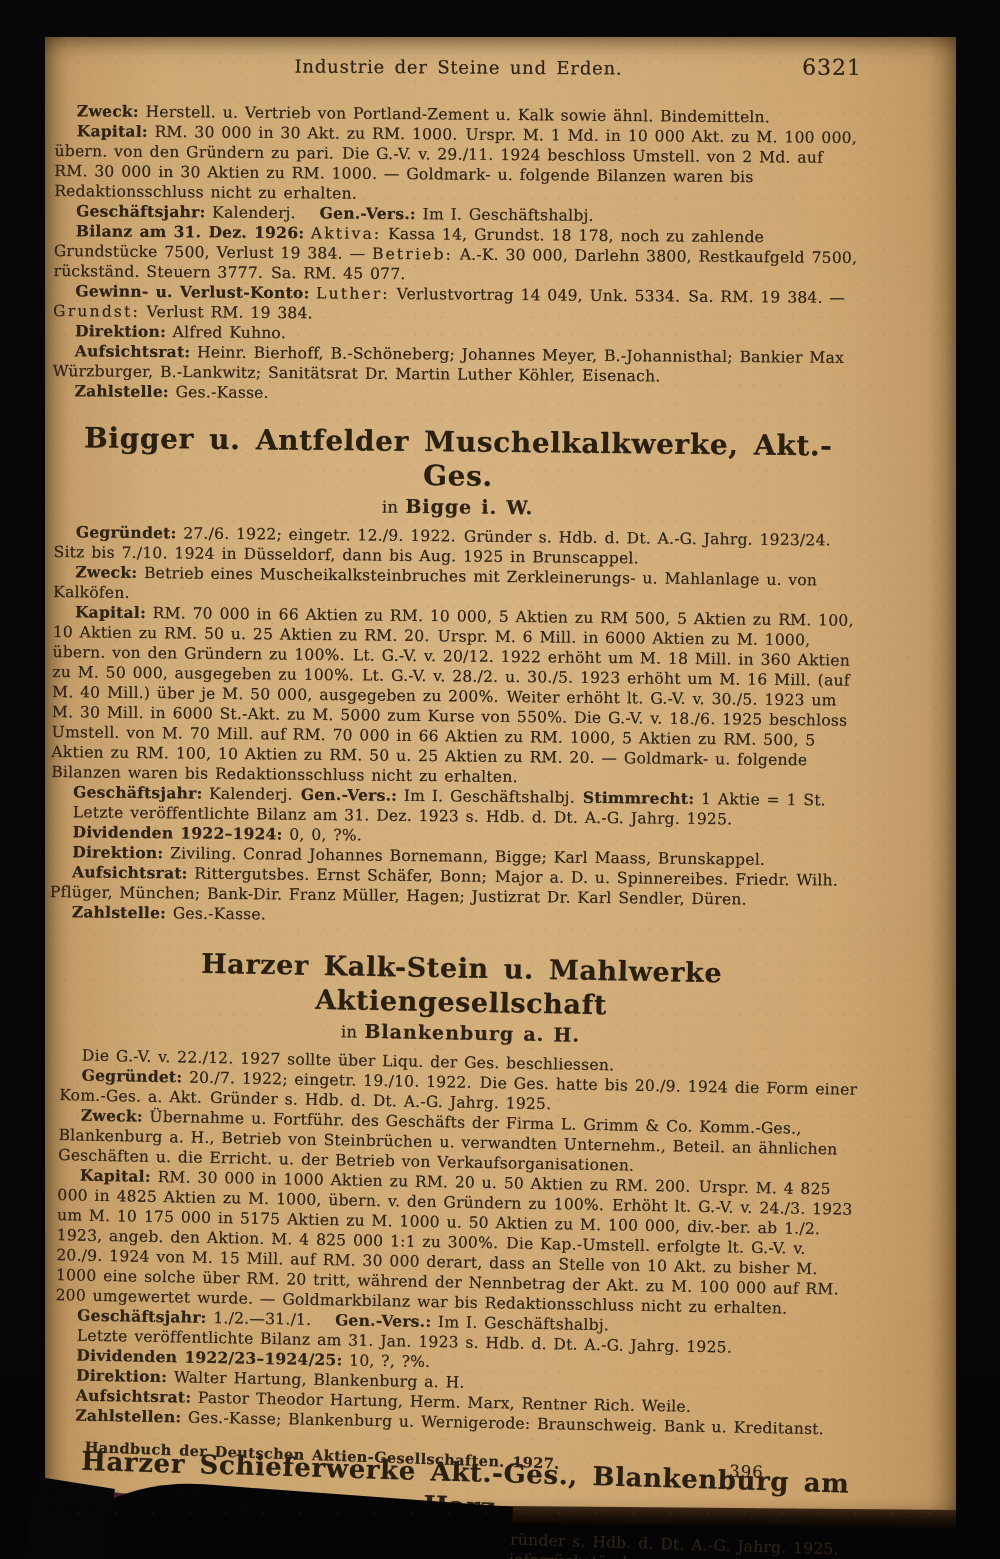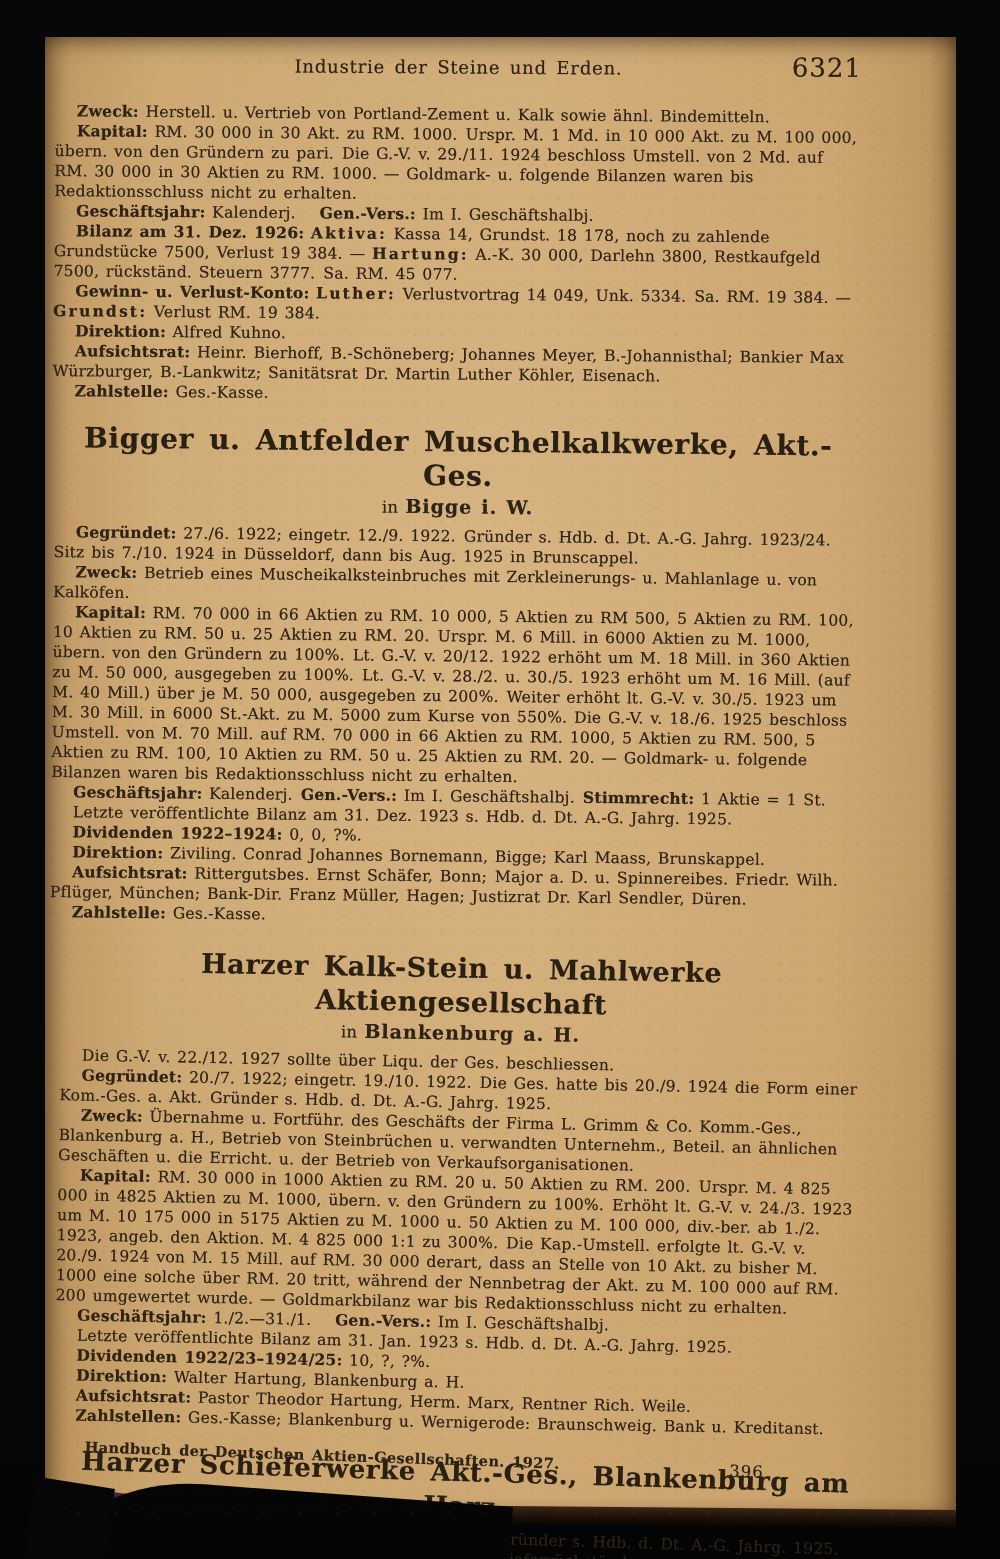--- a/index.html
+++ b/index.html
@@ -37,26 +37,26 @@
     background:#050505;border-radius:100% 0 0 0 / 320% 0 0 0;
     transform:rotate(4.2deg);transform-origin:100% 0;}
   .corner-shade2{position:absolute;left:-10px;top:1452px;width:80px;height:110px;
     background:#060606;transform:rotate(9deg);transform-origin:100% 0;}
   
   .text-col{position:absolute;left:10px;top:16px;width:807px;color:#2e2316;
     font-size:15.5px;line-height:20px;letter-spacing:.25px;word-spacing:1.5px;
     text-shadow:.25px .25px .35px rgba(46,35,22,.55);}
   .running-head{position:relative;transform:rotate(.35deg);transform-origin:0 0;height:34px;}
   .running-title{display:block;text-align:center;font-size:18px;letter-spacing:.8px;word-spacing:3px;padding-top:2px;}
-  .folio{position:absolute;right:0;top:0;font-size:26px;letter-spacing:1px;}
+  .folio{position:absolute;right:0;top:0;font-size:22px;letter-spacing:1px;}
   .entries{display:block;}
   .entry{margin:0;}
   .entry p{margin:0;text-indent:22px;}
   .b{font-weight:bold;}
-  .sp{letter-spacing:2.2px;font-weight:bold;}
+  .sp{letter-spacing:2.2px;}
   .ehead{margin:0;text-align:center;font-weight:bold;color:#2a2012;
     font-size:28px;line-height:34px;letter-spacing:.6px;word-spacing:5px;}
   .esub{text-align:center;font-size:16.5px;margin:3px 0 8px 0;}
   .esub .b{font-size:19px;letter-spacing:1px;}
   
   .entries > section:nth-child(1){transform:rotate(.5deg);transform-origin:0 0;margin-top:14px;}
   .entries > section:nth-child(2){transform:rotate(.62deg);transform-origin:0 0;margin-top:20px;}
   .entries > section:nth-child(2) .ehead{margin-bottom:2px;}
   .entries > section:nth-child(3){transform:rotate(1.05deg);transform-origin:0 0;margin-top:22px;padding-left:7px;}
   .entries > section:nth-child(3) .ehead{font-size:27px;}
@@ -77,21 +77,21 @@
     <div class="text-col">
       <div class="running-head">
         <span class="running-title">Industrie der Steine und Erden.</span>
         <span class="folio">6321</span>
       </div>
       <div class="entries">
           <section class="entry">
             <p class="epar"><span class="b">Zweck:</span><span> Herstell. u. Vertrieb von Portland-Zement u. Kalk sowie ähnl. Bindemitteln.</span></p>
             <p class="epar"><span class="b">Kapital:</span><span> RM. 30 000 in 30 Akt. zu RM. 1000. Urspr. M. 1 Md. in 10 000 Akt. zu M. 100 000, übern. von den Gründern zu pari. Die G.-V. v. 29./11. 1924 beschloss Umstell. von 2 Md. auf RM. 30 000 in 30 Aktien zu RM. 1000. — Goldmark- u. folgende Bilanzen waren bis Redaktionsschluss nicht zu erhalten.</span></p>
             <p class="epar"><span class="b">Geschäftsjahr:</span><span> Kalenderj.  </span><span class="b">Gen.-Vers.:</span><span> Im I. Geschäftshalbj.</span></p>
-            <p class="epar"><span class="b">Bilanz am 31. Dez. 1926:</span><span> </span><span class="sp">Aktiva:</span><span> Kassa 14, Grundst. 18 178, noch zu zahlende Grundstücke 7500, Verlust 19 384. — </span><span class="sp">Hartung:</span><span> A.-K. 30 000, Darlehn 3800, Restkaufgeld 7500, rückständ. Steuern 3777. Sa. RM. 45 077.</span></p>
+            <p class="epar"><span class="b">Bilanz am 31. Dez. 1926:</span><span> </span><span class="sp">Aktiva:</span><span> Kassa 14, Grundst. 18 178, noch zu zahlende Grundstücke 7500, Verlust 19 384. — </span><span class="sp">Betrieb:</span><span> A.-K. 30 000, Darlehn 3800, Restkaufgeld 7500, rückständ. Steuern 3777. Sa. RM. 45 077.</span></p>
             <p class="epar"><span class="b">Gewinn- u. Verlust-Konto:</span><span> </span><span class="sp">Luther:</span><span> Verlustvortrag 14 049, Unk. 5334. Sa. RM. 19 384. — </span><span class="sp">Grundst:</span><span> Verlust RM. 19 384.</span></p>
             <p class="epar"><span class="b">Direktion:</span><span> Alfred Kuhno.</span></p>
             <p class="epar"><span class="b">Aufsichtsrat:</span><span> Heinr. Bierhoff, B.-Schöneberg; Johannes Meyer, B.-Johannisthal; Bankier Max Würzburger, B.-Lankwitz; Sanitätsrat Dr. Martin Luther Köhler, Eisenach.</span></p>
             <p class="epar"><span class="b">Zahlstelle:</span><span> Ges.-Kasse.</span></p>
           </section>
           <section class="entry">
             <h2 class="ehead">Bigger u. Antfelder Muschelkalkwerke, Akt.-Ges.</h2>
             <div class="esub"><span>in </span><span class="b">Bigge i. W.</span></div>
             <p class="epar"><span class="b">Gegründet:</span><span> 27./6. 1922; eingetr. 12./9. 1922. Gründer s. Hdb. d. Dt. A.-G. Jahrg. 1923/24. Sitz bis 7./10. 1924 in Düsseldorf, dann bis Aug. 1925 in Brunscappel.</span></p>
             <p class="epar"><span class="b">Zweck:</span><span> Betrieb eines Muscheikalksteinbruches mit Zerkleinerungs- u. Mahlanlage u. von Kalköfen.</span></p>

